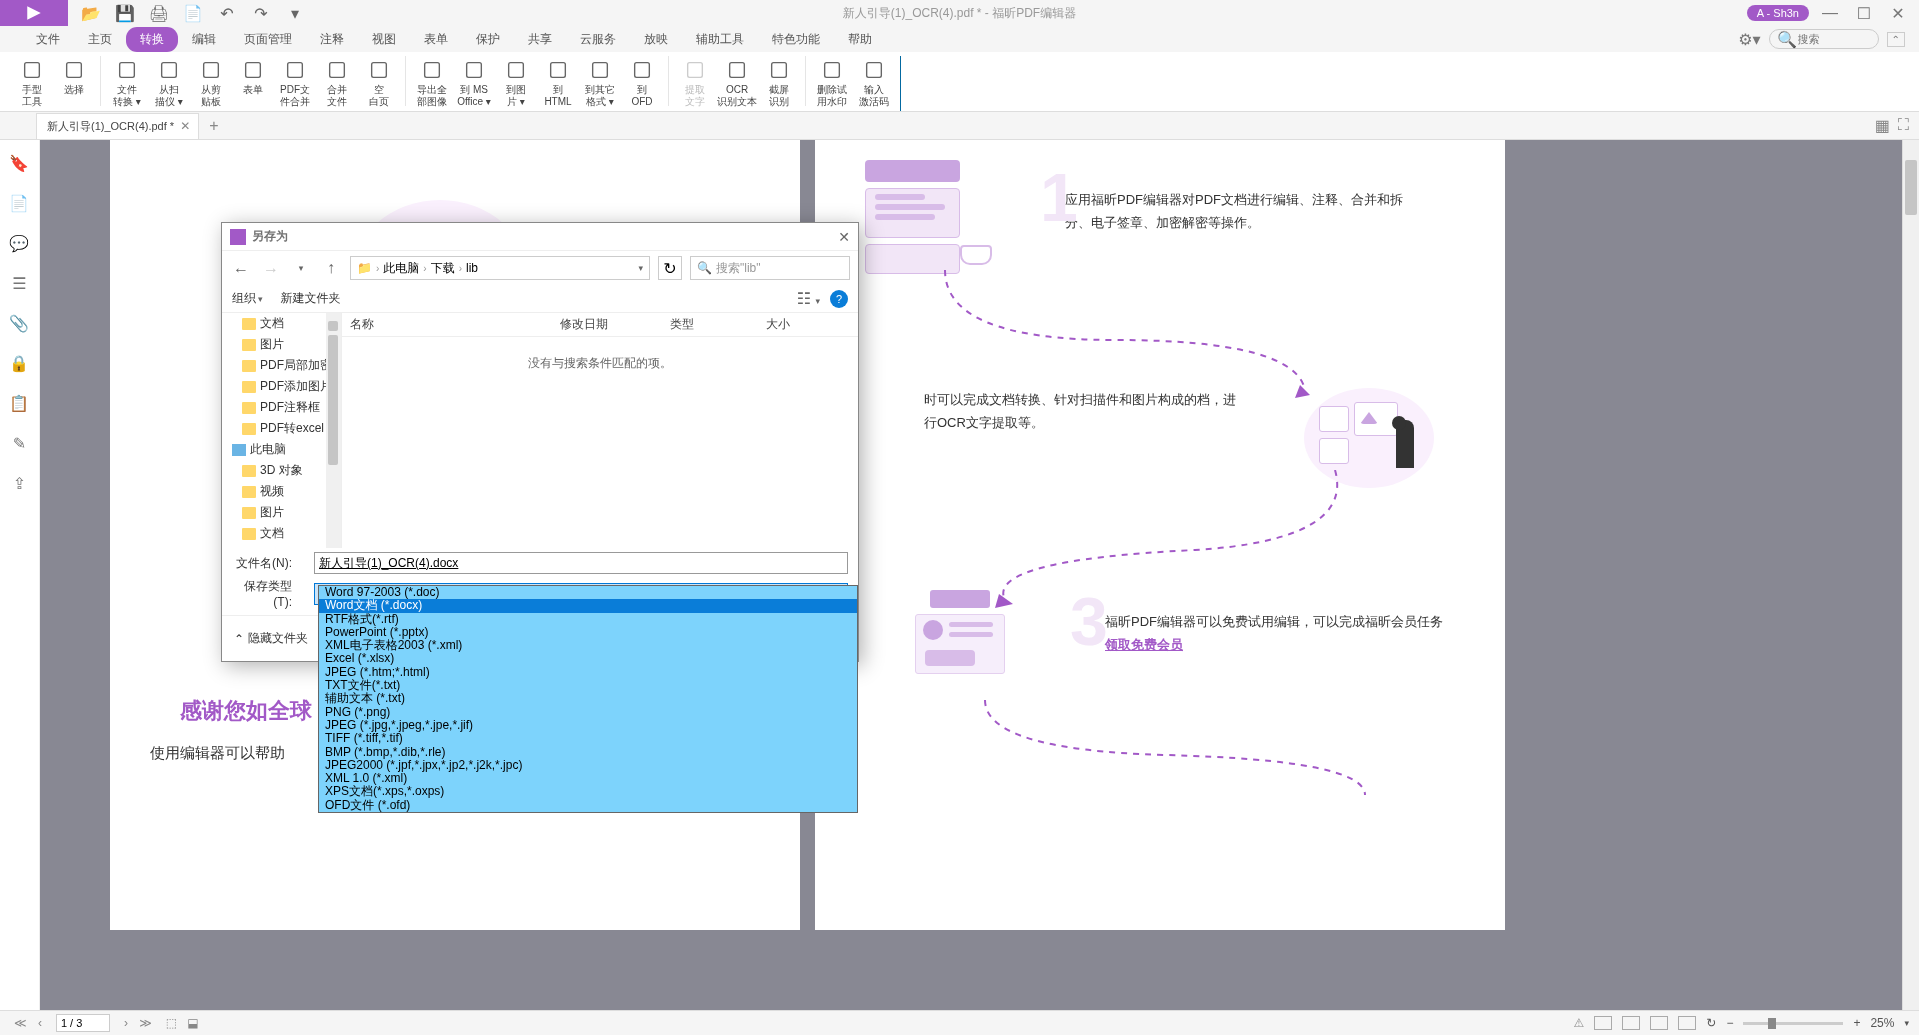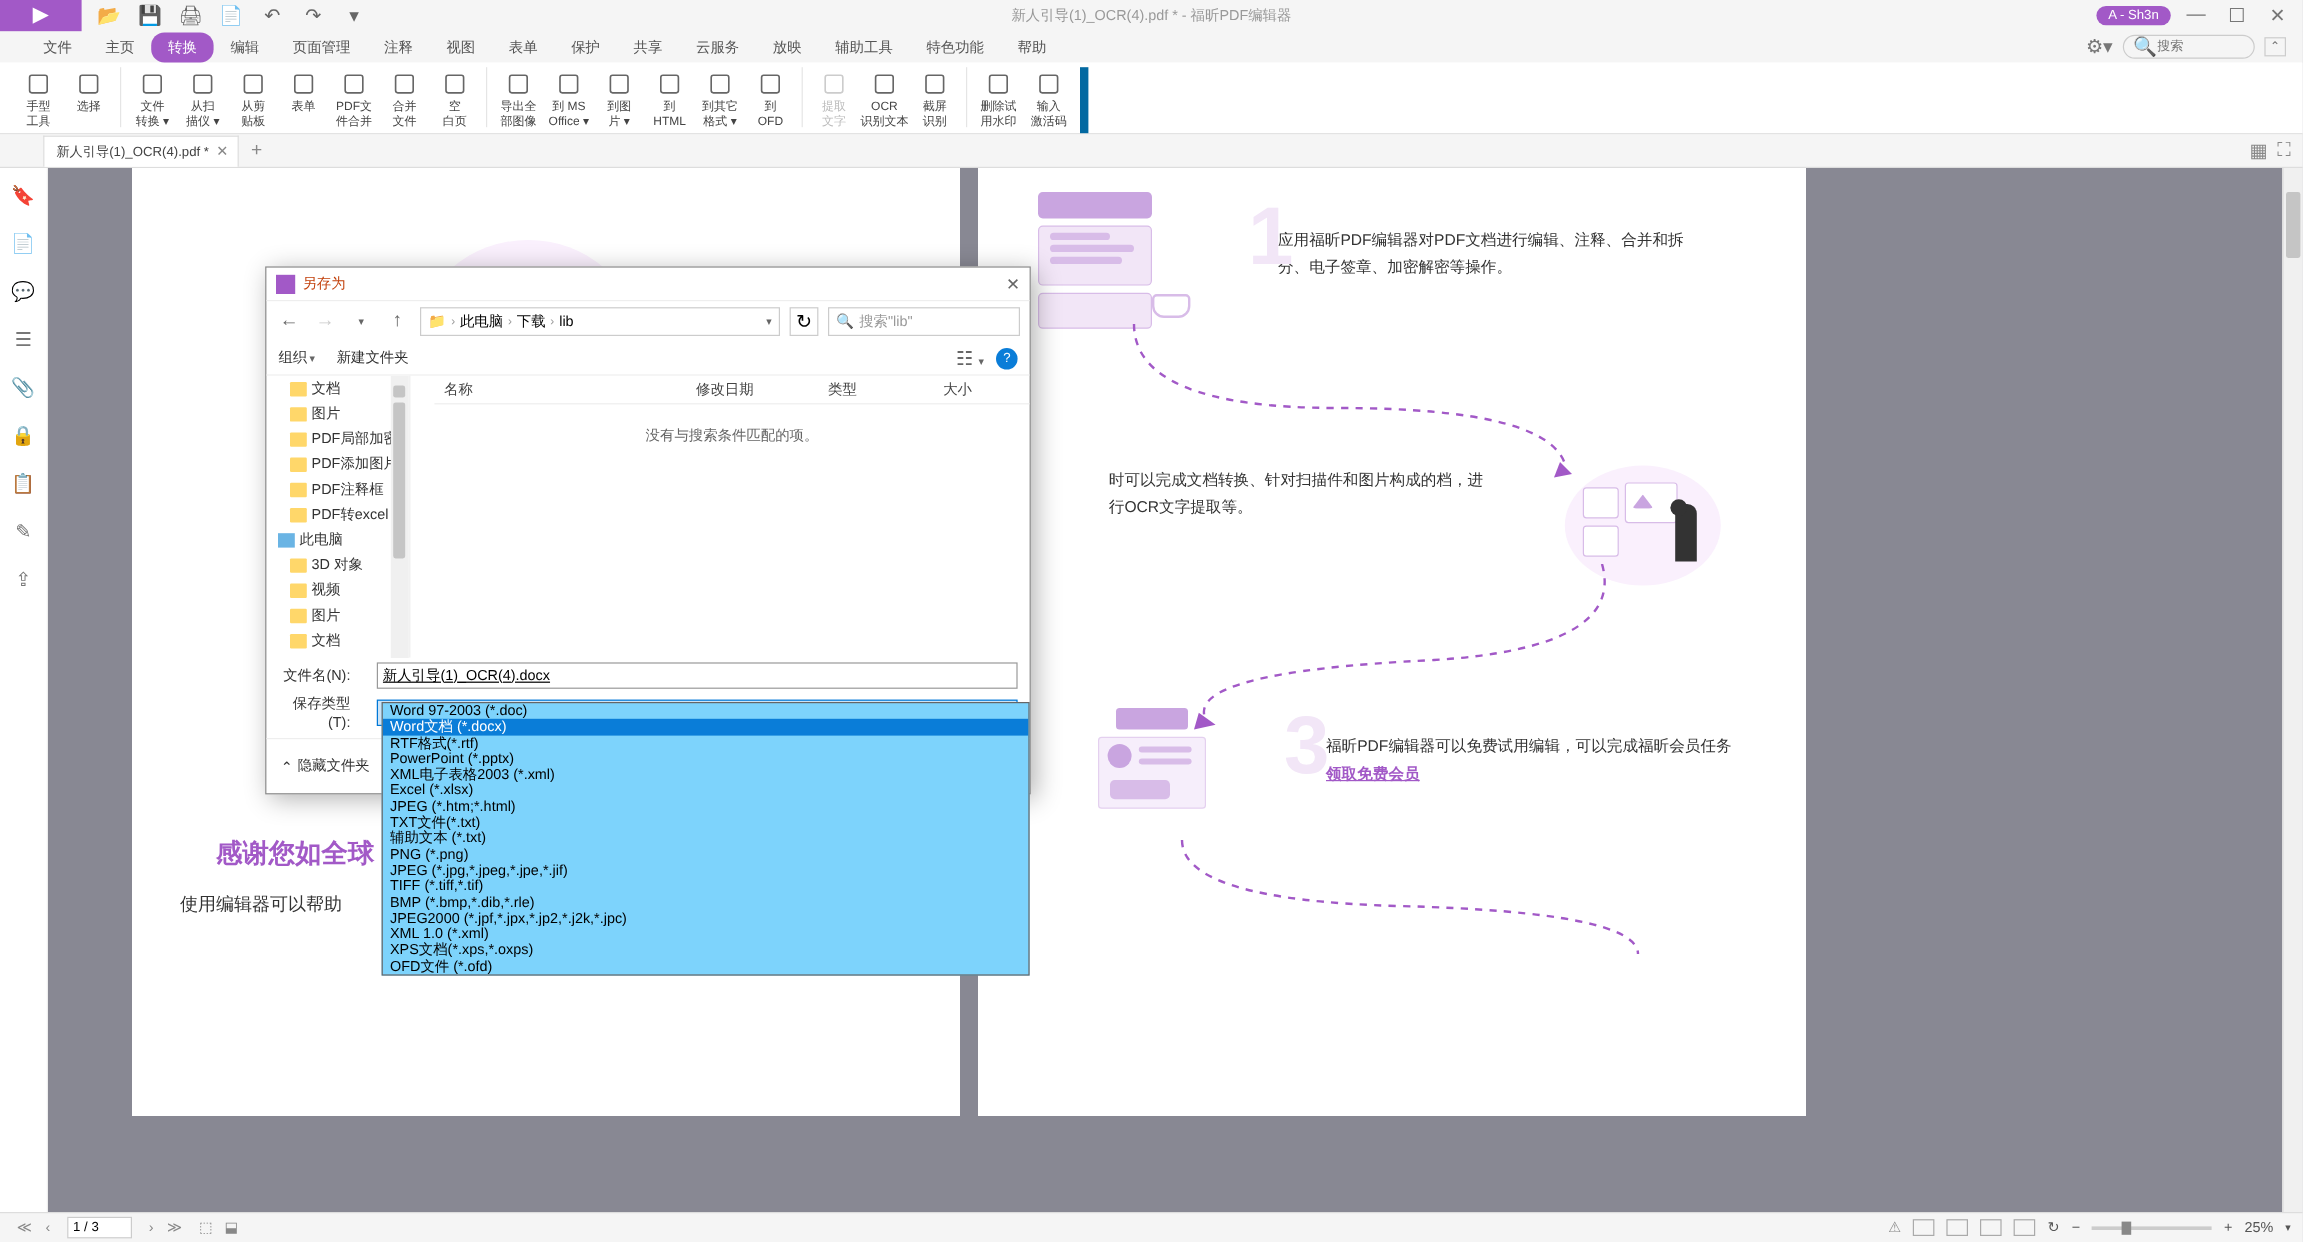--- a/index.html
+++ b/index.html
@@ -19,21 +19,21 @@
 
 .menu-bar { height: 26px; background: #f5f5f5; display: flex; align-items: center; padding-left: 22px; gap: 0; }
 .menu-item { padding: 4px 14px; font-size: 12px; color: #555; cursor: pointer; }
 .menu-item.active { background: #a259c7; color: #fff; border-radius: 11px; }
 .menu-bar .right { margin-left: auto; display: flex; align-items: center; gap: 8px; margin-right: 14px; }
 .search-box { display: flex; align-items: center; border: 1px solid #ccc; border-radius: 12px; padding: 1px 8px; height: 20px; width: 110px; }
 .search-box input { border: none; outline: none; font-size: 11px; background: transparent; width: 80px; }
 
 
 .ribbon { height: 60px; background: #fff; border-bottom: 1px solid #ddd; display: flex; padding: 4px 6px 0 6px; gap: 2px; }
-.ribbon-group { display: flex; align-items: flex-start; gap: 2px; padding: 0 6px; border-right: 7px solid #0369a1; }
+.ribbon-group { display: flex; align-items: flex-start; gap: 2px; padding: 0 6px; border-right: 1px solid #0369a1; }
 .ribbon-btn { display: flex; flex-direction: column; align-items: center; justify-content: flex-start; width: 40px; cursor: pointer; padding: 2px 0; }
 .ribbon-btn .icon { width: 24px; height: 24px; display: flex; align-items: center; justify-content: center; color: #666; margin-bottom: 2px; }
 .ribbon-btn .label { font-size: 10px; color: #444; text-align: center; line-height: 1.2; white-space: pre; }
 .ribbon-btn.disabled .label { color: #bbb; }
 .ribbon-btn.disabled .icon { color: #ccc; }
 
 
 .tab-strip { height: 28px; background: #f5f5f5; display: flex; align-items: center; padding-left: 36px; border-bottom: 1px solid #ddd; position: relative; }
 .doc-tab { display: flex; align-items: center; background: #fff; border: 1px solid #ddd; border-bottom: none; padding: 4px 8px 4px 10px; font-size: 11px; color: #444; gap: 6px; height: 26px; }
 .doc-tab .close { color: #888; cursor: pointer; font-size: 12px; }
@@ -62,37 +62,37 @@
 .illus-block { position:absolute; background:#d8bce8; border-radius:4px; }
 
 .page-left .thanks { position: absolute; left: 70px; top: 556px; color: #a259c7; font-size: 22px; font-weight: bold; }
 .page-left .subtext { position: absolute; left: 40px; top: 604px; color: #333; font-size: 15px; }
 .member-link { color: #a259c7; font-weight: bold; text-decoration: underline; }
 
 
 .save-dialog { position: absolute; left: 221px; top: 222px; width: 638px; height: 440px; background: #fff; border: 1px solid #888; box-shadow: 4px 4px 20px rgba(0,0,0,.3); display: flex; flex-direction: column; z-index: 10; }
 .dlg-titlebar { height: 28px; display: flex; align-items: center; padding: 0 8px; border-bottom: 1px solid #eee; }
 .dlg-titlebar .app-icon { width: 16px; height: 16px; background: #a259c7; margin-right: 6px; }
-.dlg-titlebar .title { font-size: 12px; color: #c2410c; }
+.dlg-titlebar .title { font-size: 12px; color: #737373; font-weight: bold; }
 .dlg-titlebar .close-x { margin-left: auto; font-size: 14px; color: #666; cursor: pointer; }
 
 .dlg-nav { height: 34px; display: flex; align-items: center; padding: 0 8px; gap: 8px; }
 .dlg-nav .nav-btn { width: 22px; height: 22px; display: flex; align-items: center; justify-content: center; color: #666; cursor: pointer; }
 .dlg-nav .breadcrumb { flex: 1; border: 1px solid #ccc; height: 24px; display: flex; align-items: center; padding: 0 6px; font-size: 12px; gap: 4px; }
 .dlg-nav .breadcrumb .chev { color: #999; font-size: 10px; }
 .dlg-nav .refresh { width: 24px; height: 24px; border: 1px solid #ccc; display: flex; align-items: center; justify-content: center; }
 .dlg-nav .search { width: 160px; height: 24px; border: 1px solid #ccc; display: flex; align-items: center; padding: 0 6px; font-size: 12px; color: #999; gap: 4px; }
 
 .dlg-toolbar { height: 28px; display: flex; align-items: center; padding: 0 10px; border-bottom: 1px solid #eee; }
 .dlg-toolbar .tool-item { font-size: 12px; color: #333; cursor: pointer; margin-right: 18px; }
 .dlg-toolbar .tool-item .v { color: #666; font-size: 9px; margin-left: 2px; }
 .dlg-toolbar .right-tools { margin-left: auto; display: flex; gap: 10px; align-items: center; }
 .dlg-toolbar .help { width: 18px; height: 18px; background: #0a7dd8; color: #fff; border-radius: 50%; display: flex; align-items: center; justify-content: center; font-size: 11px; }
 
-.dlg-body { flex: 1; display: flex; min-height: 0; gap: 20px; }
+.dlg-body { flex: 1; display: flex; min-height: 0; }
 .dlg-tree { width: 120px; border-right: 1px solid #eee; overflow-y: auto; position: relative; }
 .dlg-tree-scroll { position: absolute; right: 0; top: 0; width: 15px; height: 100%; background: #f0f0f0; }
 .dlg-tree-scroll .st { position: absolute; left: 2px; width: 10px; background: #c5c5c5; border-radius: 2px; }
 .tree-item { display: flex; align-items: center; padding: 2px 4px 2px 10px; font-size: 12px; color: #333; gap: 4px; cursor: pointer; white-space: nowrap; overflow: hidden; }
 .tree-item .folder-ico { width: 14px; height: 12px; background: #ffd76a; border-radius: 1px; flex-shrink: 0; }
 .tree-item .pc-ico { width: 14px; height: 12px; background: #6ab4e4; flex-shrink: 0; }
 .tree-item.indent { padding-left: 20px; }
 .tree-item.bold { font-weight: normal; }
 
 .dlg-files { flex: 1; display: flex; flex-direction: column; }

